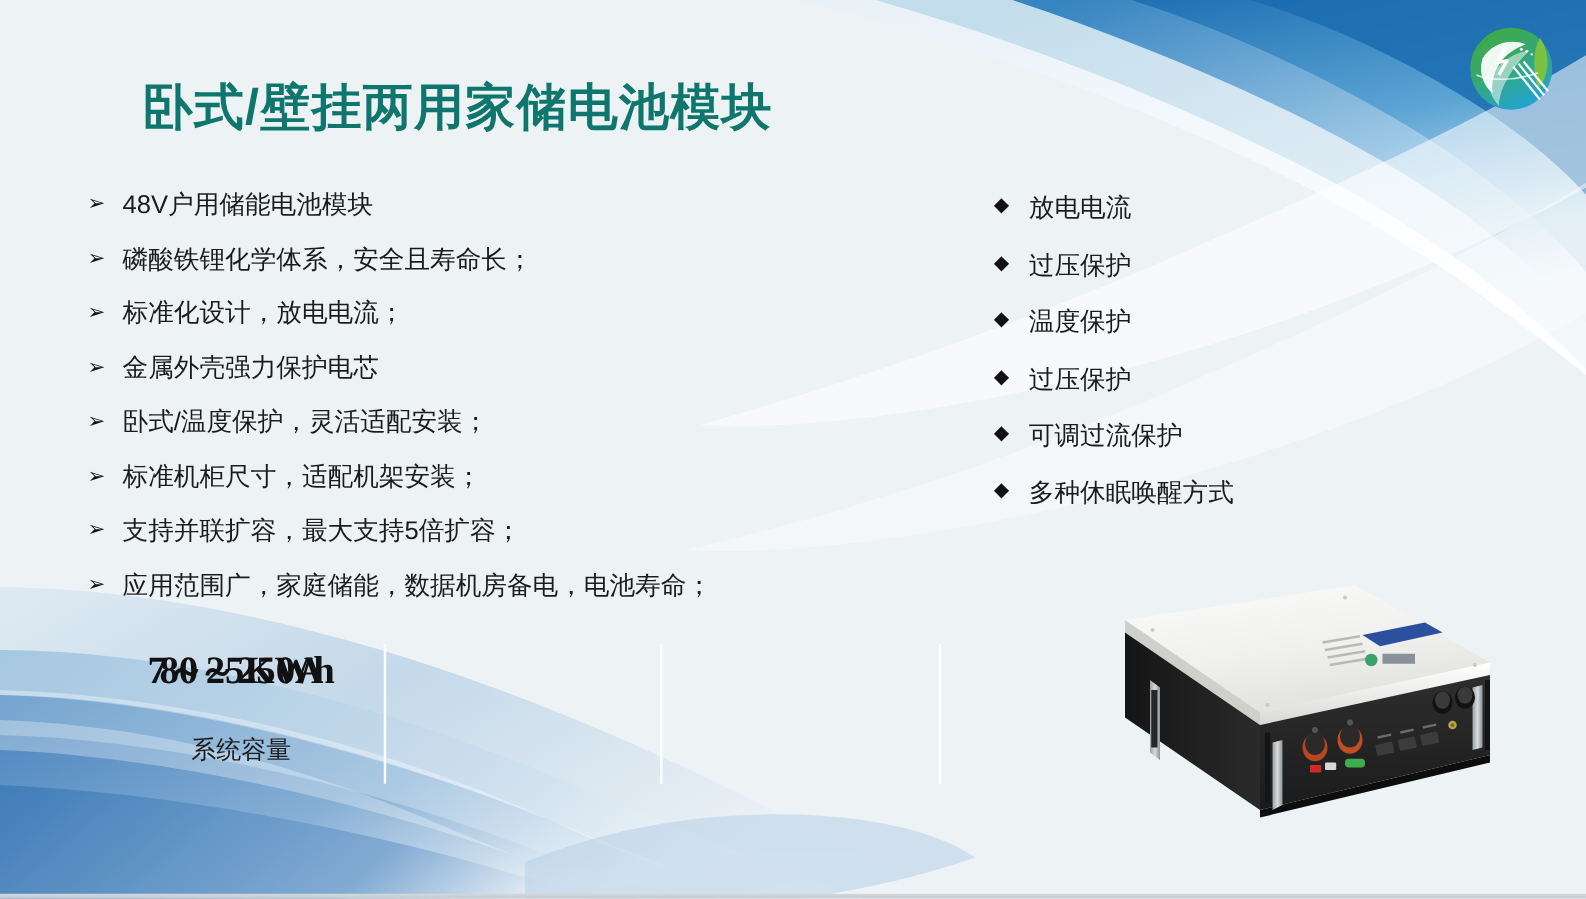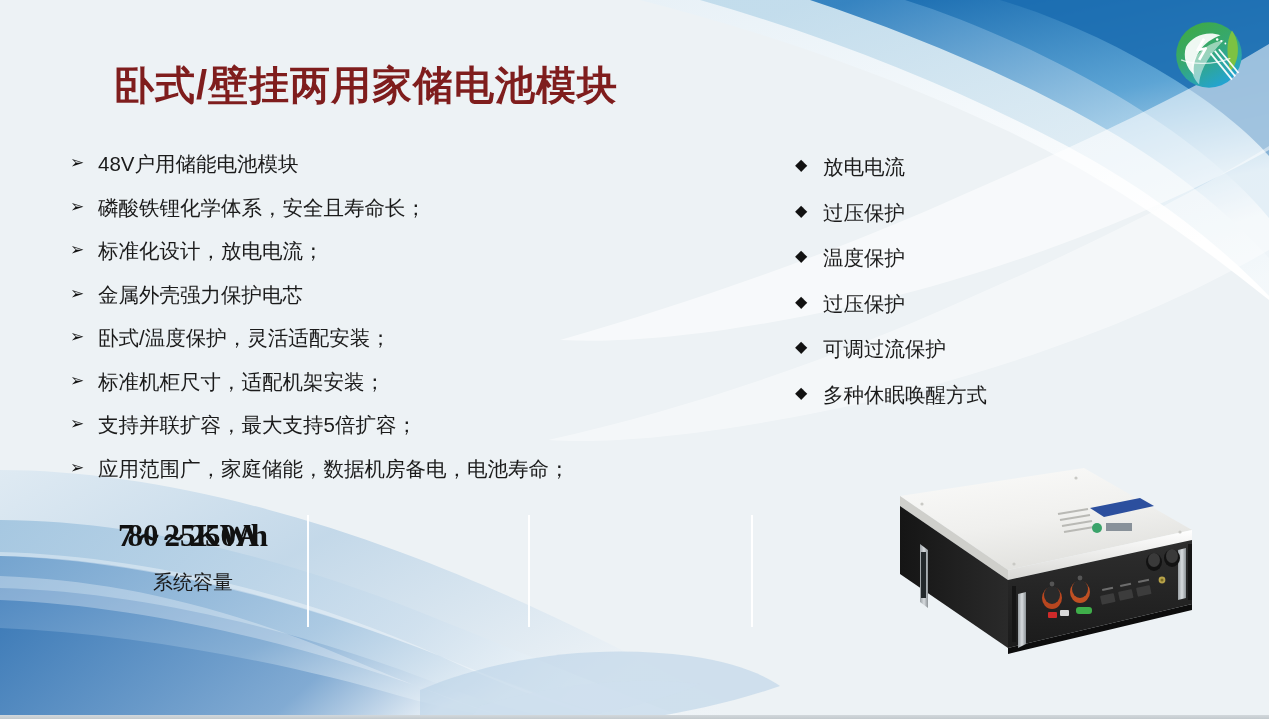--- a/index.html
+++ b/index.html
@@ -21,21 +21,21 @@
     position:absolute;left:0;bottom:0;width:1269px;height:4px;
     background:linear-gradient(to bottom,#d2d8dc,#c3cace);
   }
   
   .logo{
     position:absolute;left:1168px;top:14px;width:82px;height:82px;
   }
   
   .title{
     position:absolute;left:114px;top:58px;
-    font-size:40px;font-weight:700;color:#7f1d1d;
+    font-size:40px;font-weight:700;color:#0f766e;
     letter-spacing:1px;white-space:nowrap;
     font-family:"Liberation Sans","DejaVu Sans",sans-serif;
   }
   
   .col-left{position:absolute;left:70px;top:152px;width:640px;}
   .col-right{position:absolute;left:795px;top:155px;width:300px;}
   .bullet{
     display:flex;align-items:flex-start;
     margin-bottom:20px;
     font-size:20.5px;color:#1b1b1b;line-height:1.15;
@@ -61,21 +61,21 @@
   }
   .spec:nth-child(1){left:0px;}
   .spec:nth-child(2){left:225px;}
   .spec:nth-child(3){left:447px;}
   .spec .val{
     font-size:31px;font-weight:700;color:#111;
     letter-spacing:0px;white-space:nowrap;
     font-family:"Liberation Serif","DejaVu Serif",serif;
   }
   .spec .lbl{
-    margin-top:12px;
+    margin-top:29px;
     font-size:20px;color:#1b1b1b;white-space:nowrap;
     font-family:"Liberation Sans","DejaVu Sans",sans-serif;
   }
   .divider{
     position:absolute;top:0px;width:1.6px;height:112px;
     background:#ffffff;opacity:.96;
   }
   .divider.d1{left:223px;}
   .divider.d2{left:444px;}
   .divider.d3{left:667px;}

